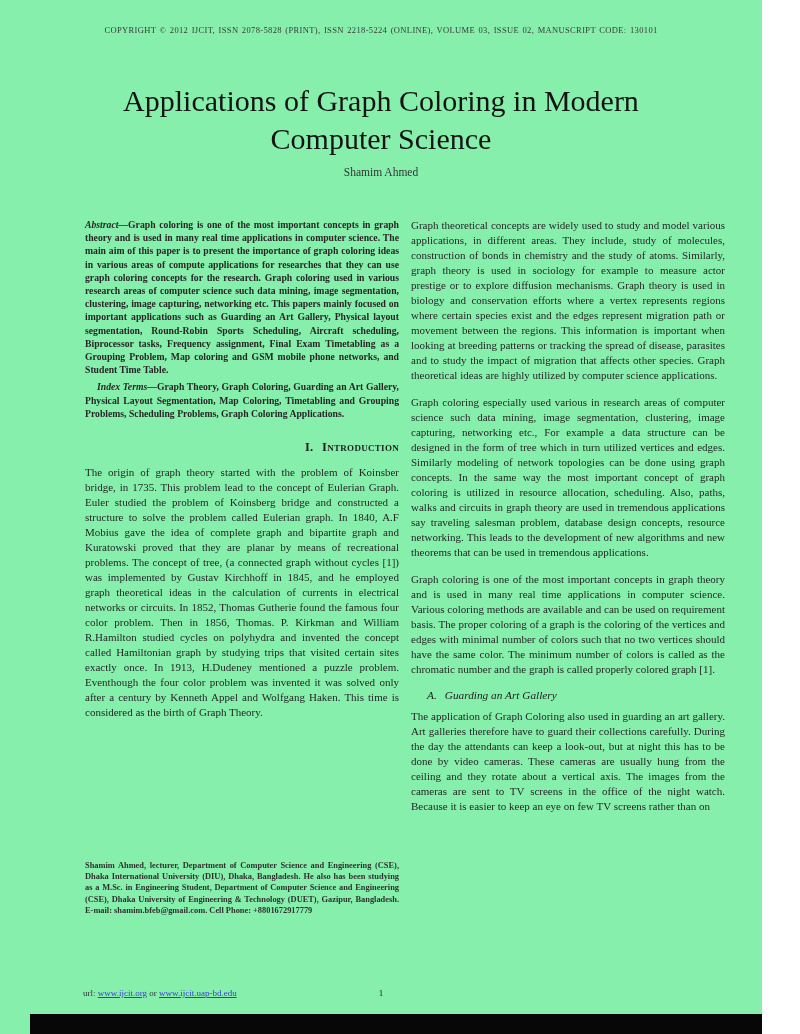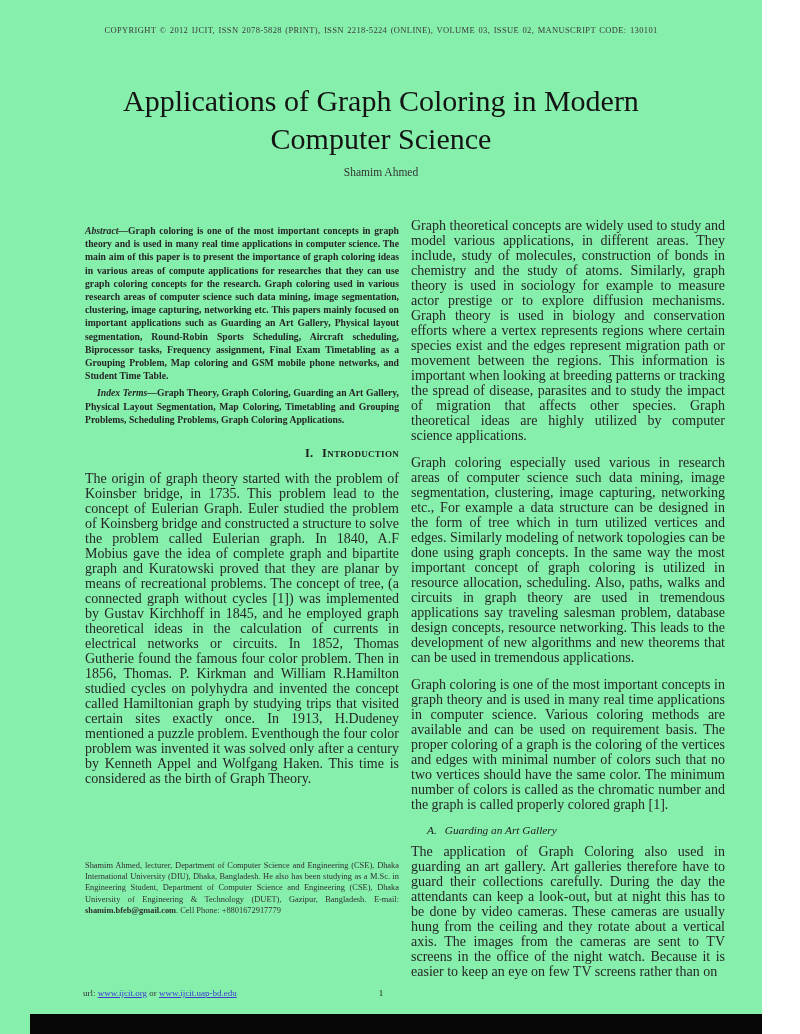--- a/index.html
+++ b/index.html
@@ -45,21 +45,21 @@
   .columns {
     position: absolute;
     top: 218px; left: 85px;
     width: 640px;
     display: flex;
     gap: 12px;
   }
   .col { width: 314px; }
 
   .abstract-para {
-    margin: 6px 0 0 0;
+    margin: 0 0 0 0;
     font-weight: bold;
     font-size: 9.7px;
     line-height: 13.2px;
     text-align: justify;
   }
   .index-terms-para {
     margin: 4px 0 0 0;
     font-weight: bold;
     font-size: 9.7px;
     line-height: 13.2px;
@@ -72,21 +72,21 @@
     text-align: right;
     font-weight: bold;
     font-size: 12.5px;
     color: #1e1e1e;
   }
   .sec-heading .num { margin-right: 9px; }
   .sc { font-variant: small-caps; letter-spacing: 0.3px; }
 
   .body-para {
     margin: 0 0 12px 0;
-    font-size: 14px;
+    font-size: 11px;
     line-height: 15px;
     text-align: justify;
   }
   .body-para:last-child { margin-bottom: 0; }
 
   .sec2-heading {
     margin: 14px 0 10px 0;
     text-align: center;
     font-weight: normal;
     font-size: 11.8px;
@@ -105,21 +105,21 @@
 
   .footnote {
     position: absolute;
     left: 85px; top: 860px;
     width: 314px;
     font-size: 8.4px;
     line-height: 11.2px;
     color: #303030;
   }
   .fn-received { margin: 0; text-indent: 10px; }
-  .fn-bio { margin: 0; text-align: justify; }
+  .fn-bio { margin: 0; text-align: justify; font-weight: bold; }
 
   .page-footer {
     position: absolute;
     top: 988px; left: 0; right: 0;
     height: 14px;
     font-size: 9px;
     color: #333333;
   }
   .footer-left { position: absolute; left: 75px; top: 0; margin-left: 8px; }
   .footer-link { color: #3c3ccE; text-decoration: underline; cursor: pointer; }

